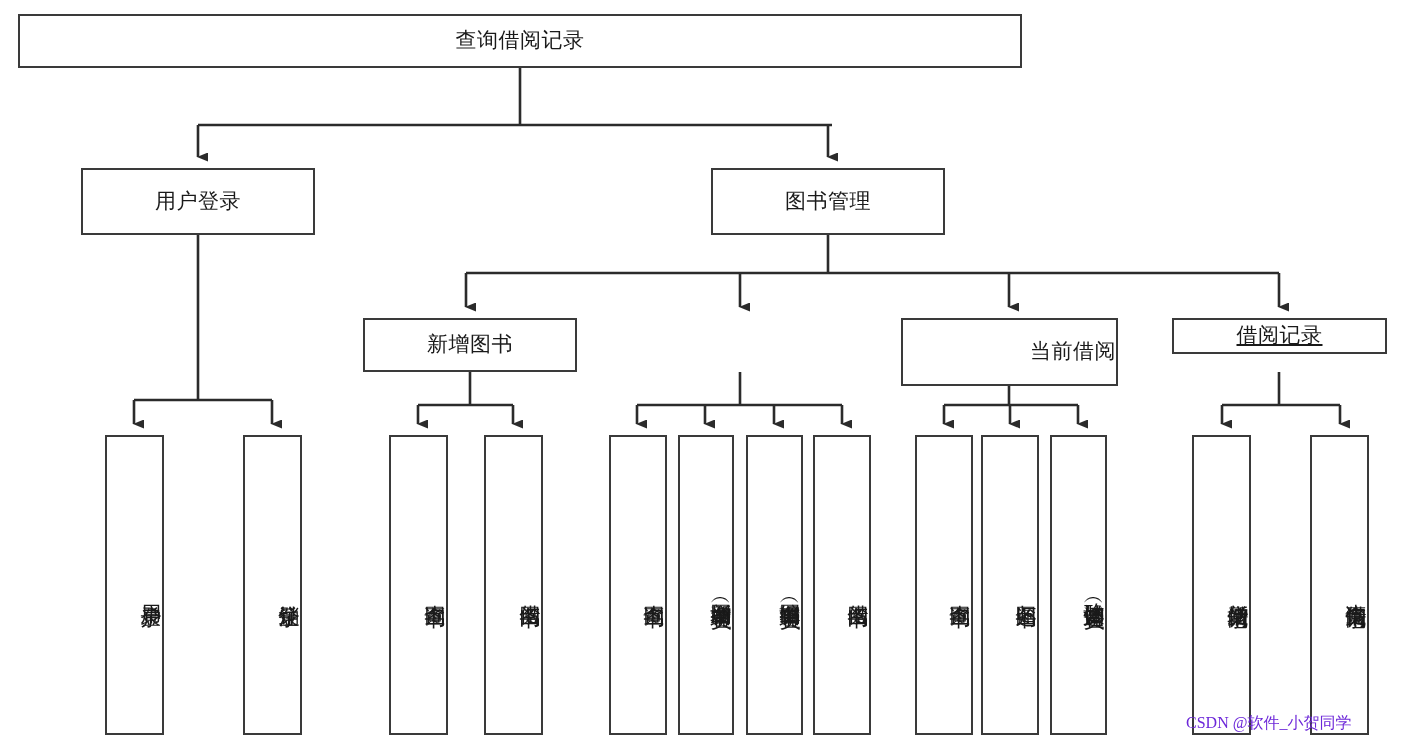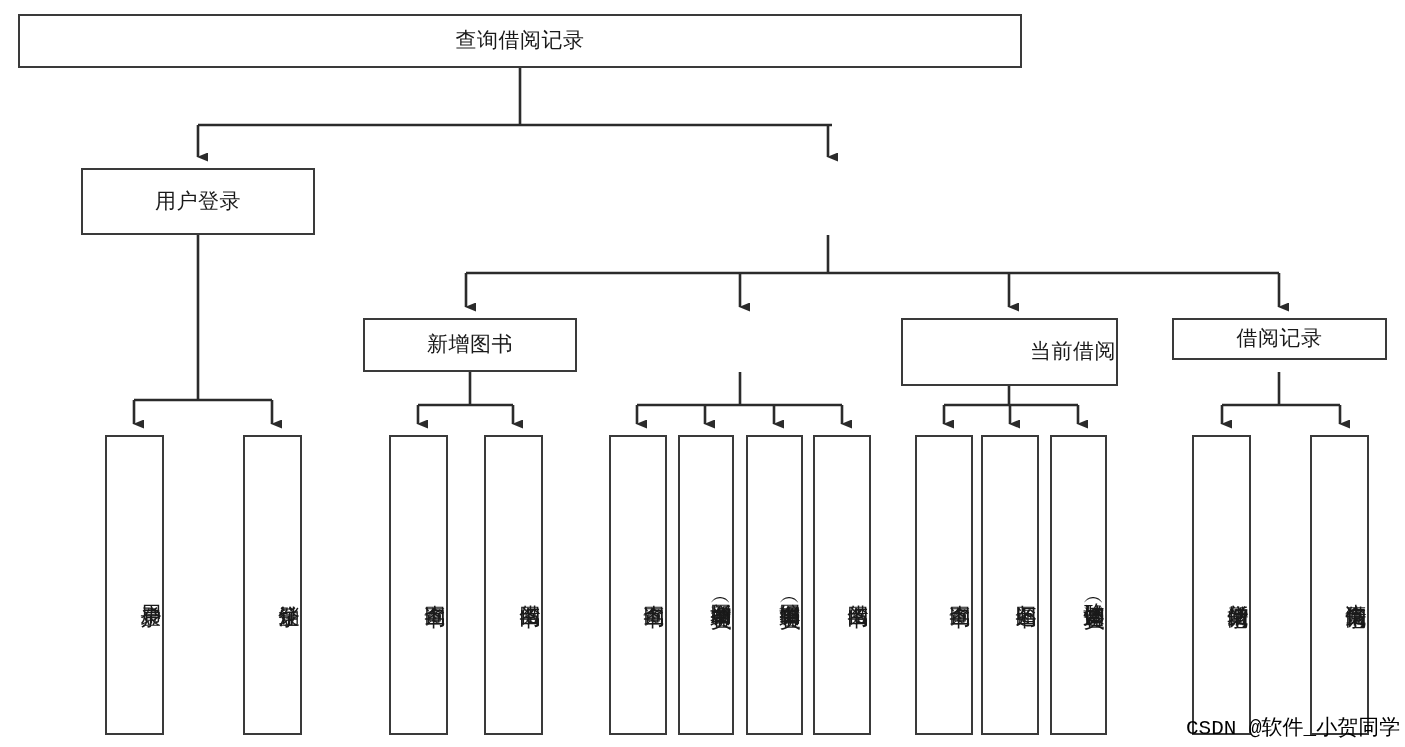--- a/index.html
+++ b/index.html
@@ -50,25 +50,25 @@
     padding-top: 10px;
   }
   .node-v .vlabel {
     writing-mode: vertical-rl;
     text-orientation: upright;
   }
   .watermark {
     position: absolute;
     left: 1186px;
     top: 713px;
-    font-size: 21px;
-    color: #000000;
+    font-size: 16px;
+    color: #6d28d9;
     white-space: nowrap;
     z-index: 3;
-    font-family: Liberation Mono, monospace;
+    font-family: Liberation Serif, serif;
   }
 </style>
 </head>
 <body>
 
 <div id="canvas">
 
   <svg id="edges" viewBox="0 0 1405 747" xmlns="http://www.w3.org/2000/svg">
     <defs>
       <marker id="arrow" markerWidth="9" markerHeight="11" refX="4.5" refY="10" orient="auto" markerUnits="userSpaceOnUse">
@@ -119,28 +119,31 @@
     </g>
   </svg>
 
   <div class="node node-h" style="left:18px; top:14px; width:1004px; height:54px;">
     <span>查询借阅记录</span>
   </div>
 
   <div class="node node-h" style="left:81px; top:168px; width:234px; height:67px;">
     <span>用户登录</span>
   </div>
+  <div class="node node-h" style="left:711px; top:168px; width:234px; height:67px;">
+    <span>图书管理</span>
+  </div>
 
   <div class="node node-h" style="left:363px; top:318px; width:214px; height:54px;">
     <span>新增图书</span>
   </div>
   <div class="node node-h" style="left:901px; top:318px; width:217px; height:68px;justify-content:flex-end;">
     <span>当前借阅</span>
   </div>
-  <div class="node node-h" style="left:1172px; top:318px; width:215px; height:42px;">
+  <div class="node node-h" style="left:1172px; top:318px; width:215px; height:36px;text-decoration:underline;">
     <span>借阅记录</span>
   </div>
 
   <div class="node node-v" style="left:105px; top:435px; width:59px; height:300px;">
     <span class="vlabel">用户登录</span>
   </div>
   <div class="node node-v" style="left:243px; top:435px; width:59px; height:300px;">
     <span class="vlabel">注销登录</span>
   </div>
 

